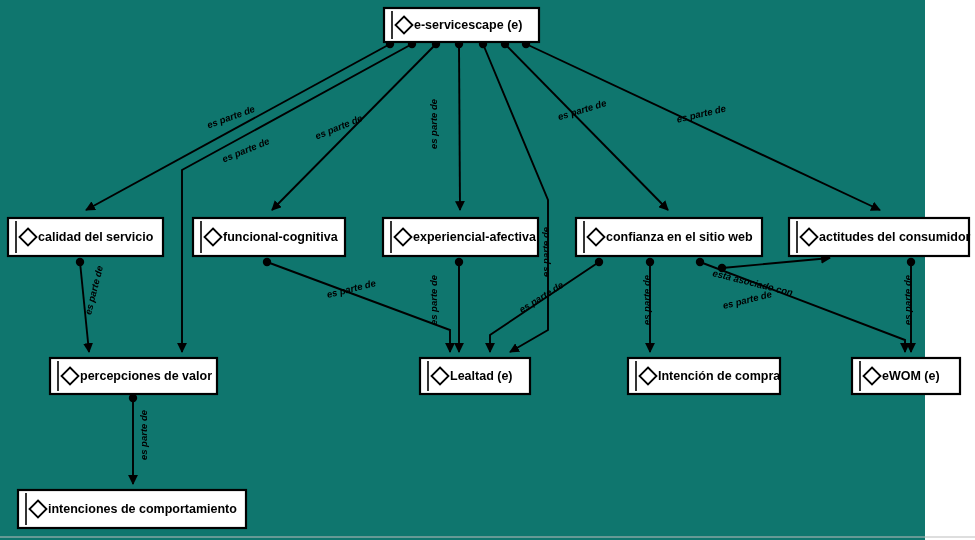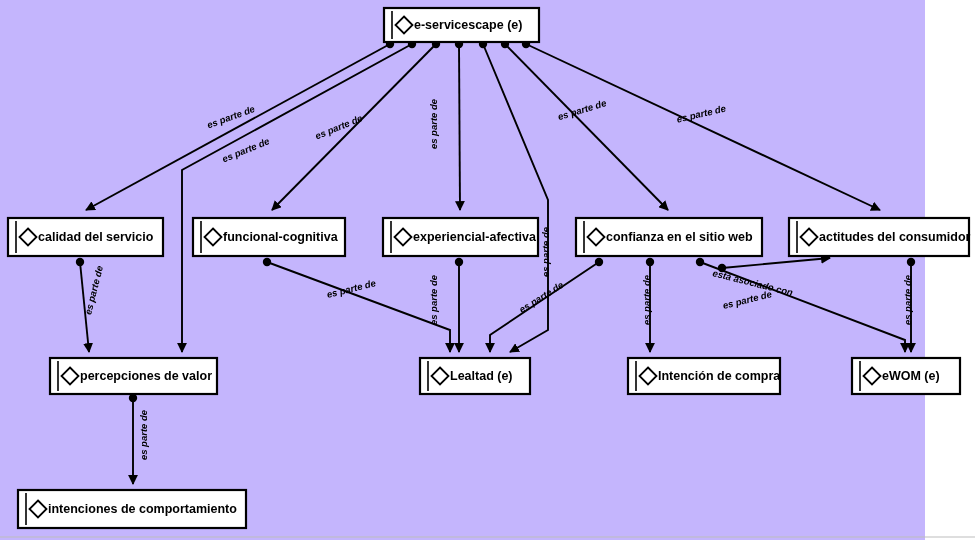--- a/index.html
+++ b/index.html
@@ -1,18 +1,18 @@
 <!DOCTYPE html>
 <html><head>
 <meta charset="utf-8">
 <style>
   html,body{margin:0;padding:0;background:#ffffff;}
   body{width:975px;height:540px;overflow:hidden;
        font-family:"Liberation Sans",sans-serif;}
-  #stage{position:relative;width:925px;height:540px;background:#c4b5fd;}
+  #stage{position:relative;width:925px;height:540px;background:#0f766e;}
   svg{position:absolute;left:0;top:0;}
   .node-label{font-family:"Liberation Sans",sans-serif;font-weight:700;
               font-size:12.5px;fill:#000;dominant-baseline:middle;}
   .edge-label{font-family:"Liberation Sans",sans-serif;font-style:italic;
               font-weight:700;font-size:9.5px;fill:#000;}
   .lk{stroke:#000;fill:none;}
   .nodebox{fill:#ffffff;stroke:#000;stroke-width:2.2;}
   .nodebar{stroke:#000;stroke-width:1.6;}
   .diamond{fill:none;stroke:#000;stroke-width:1.8;}
   .dot{fill:#000;}

